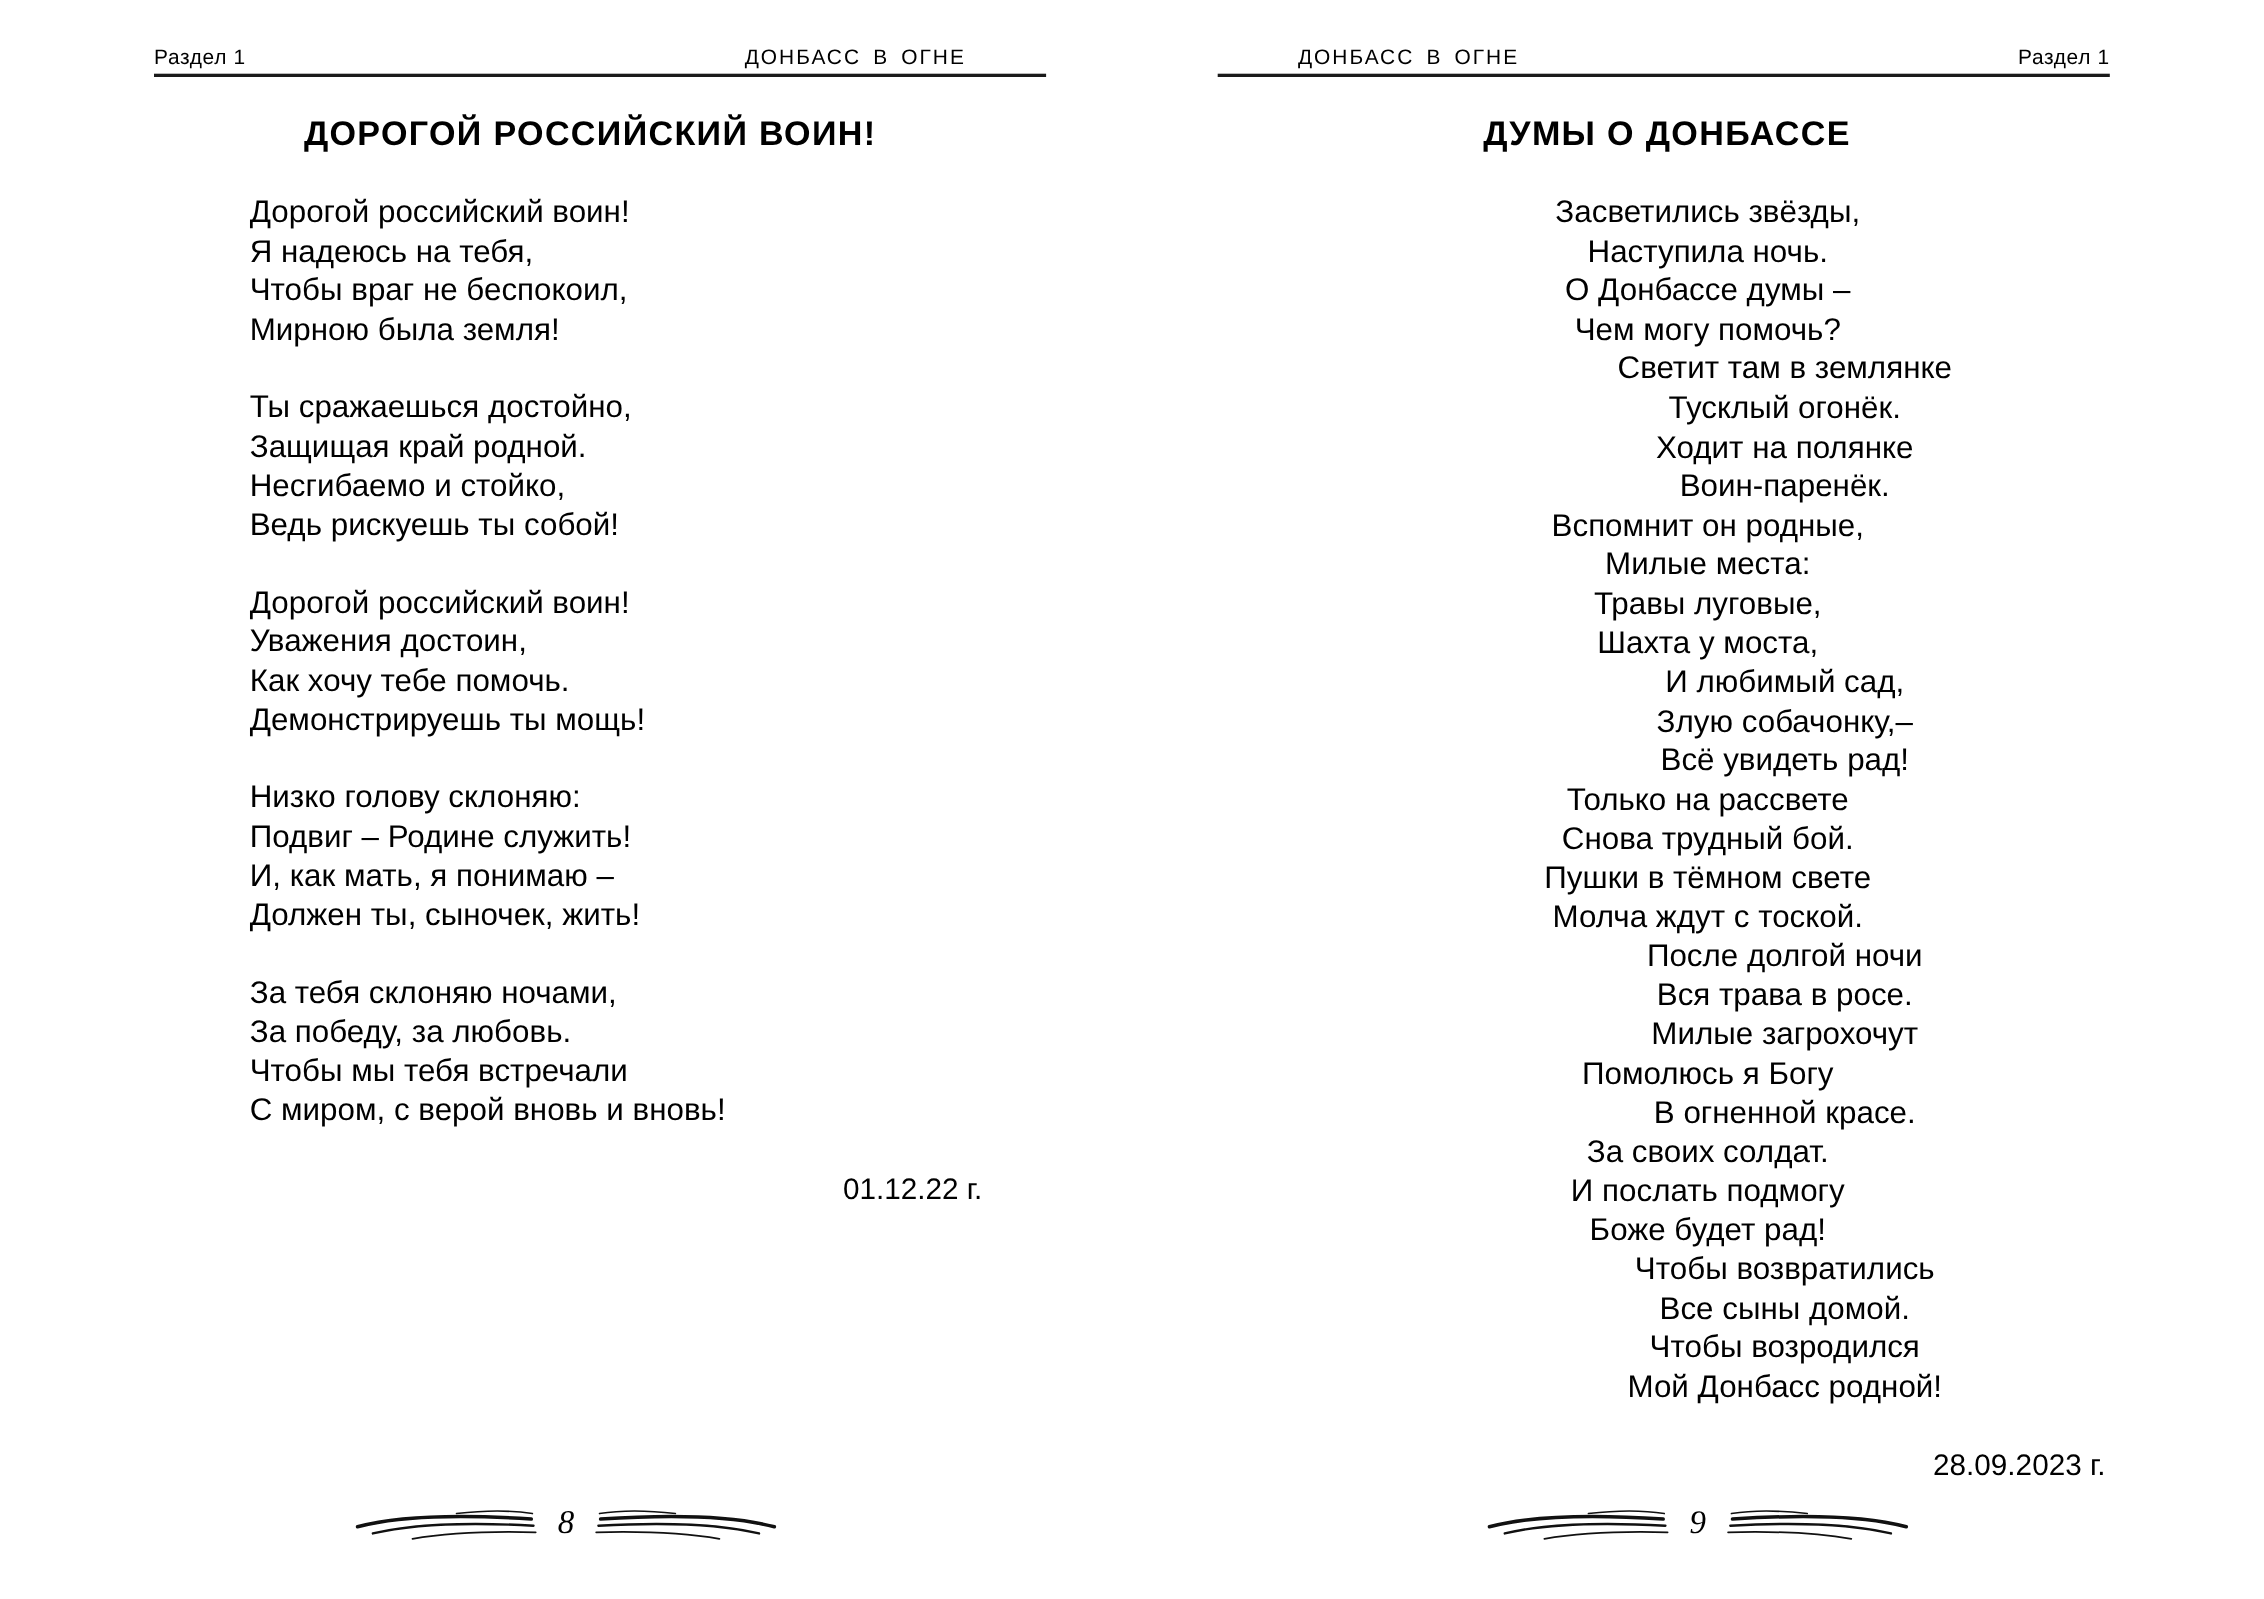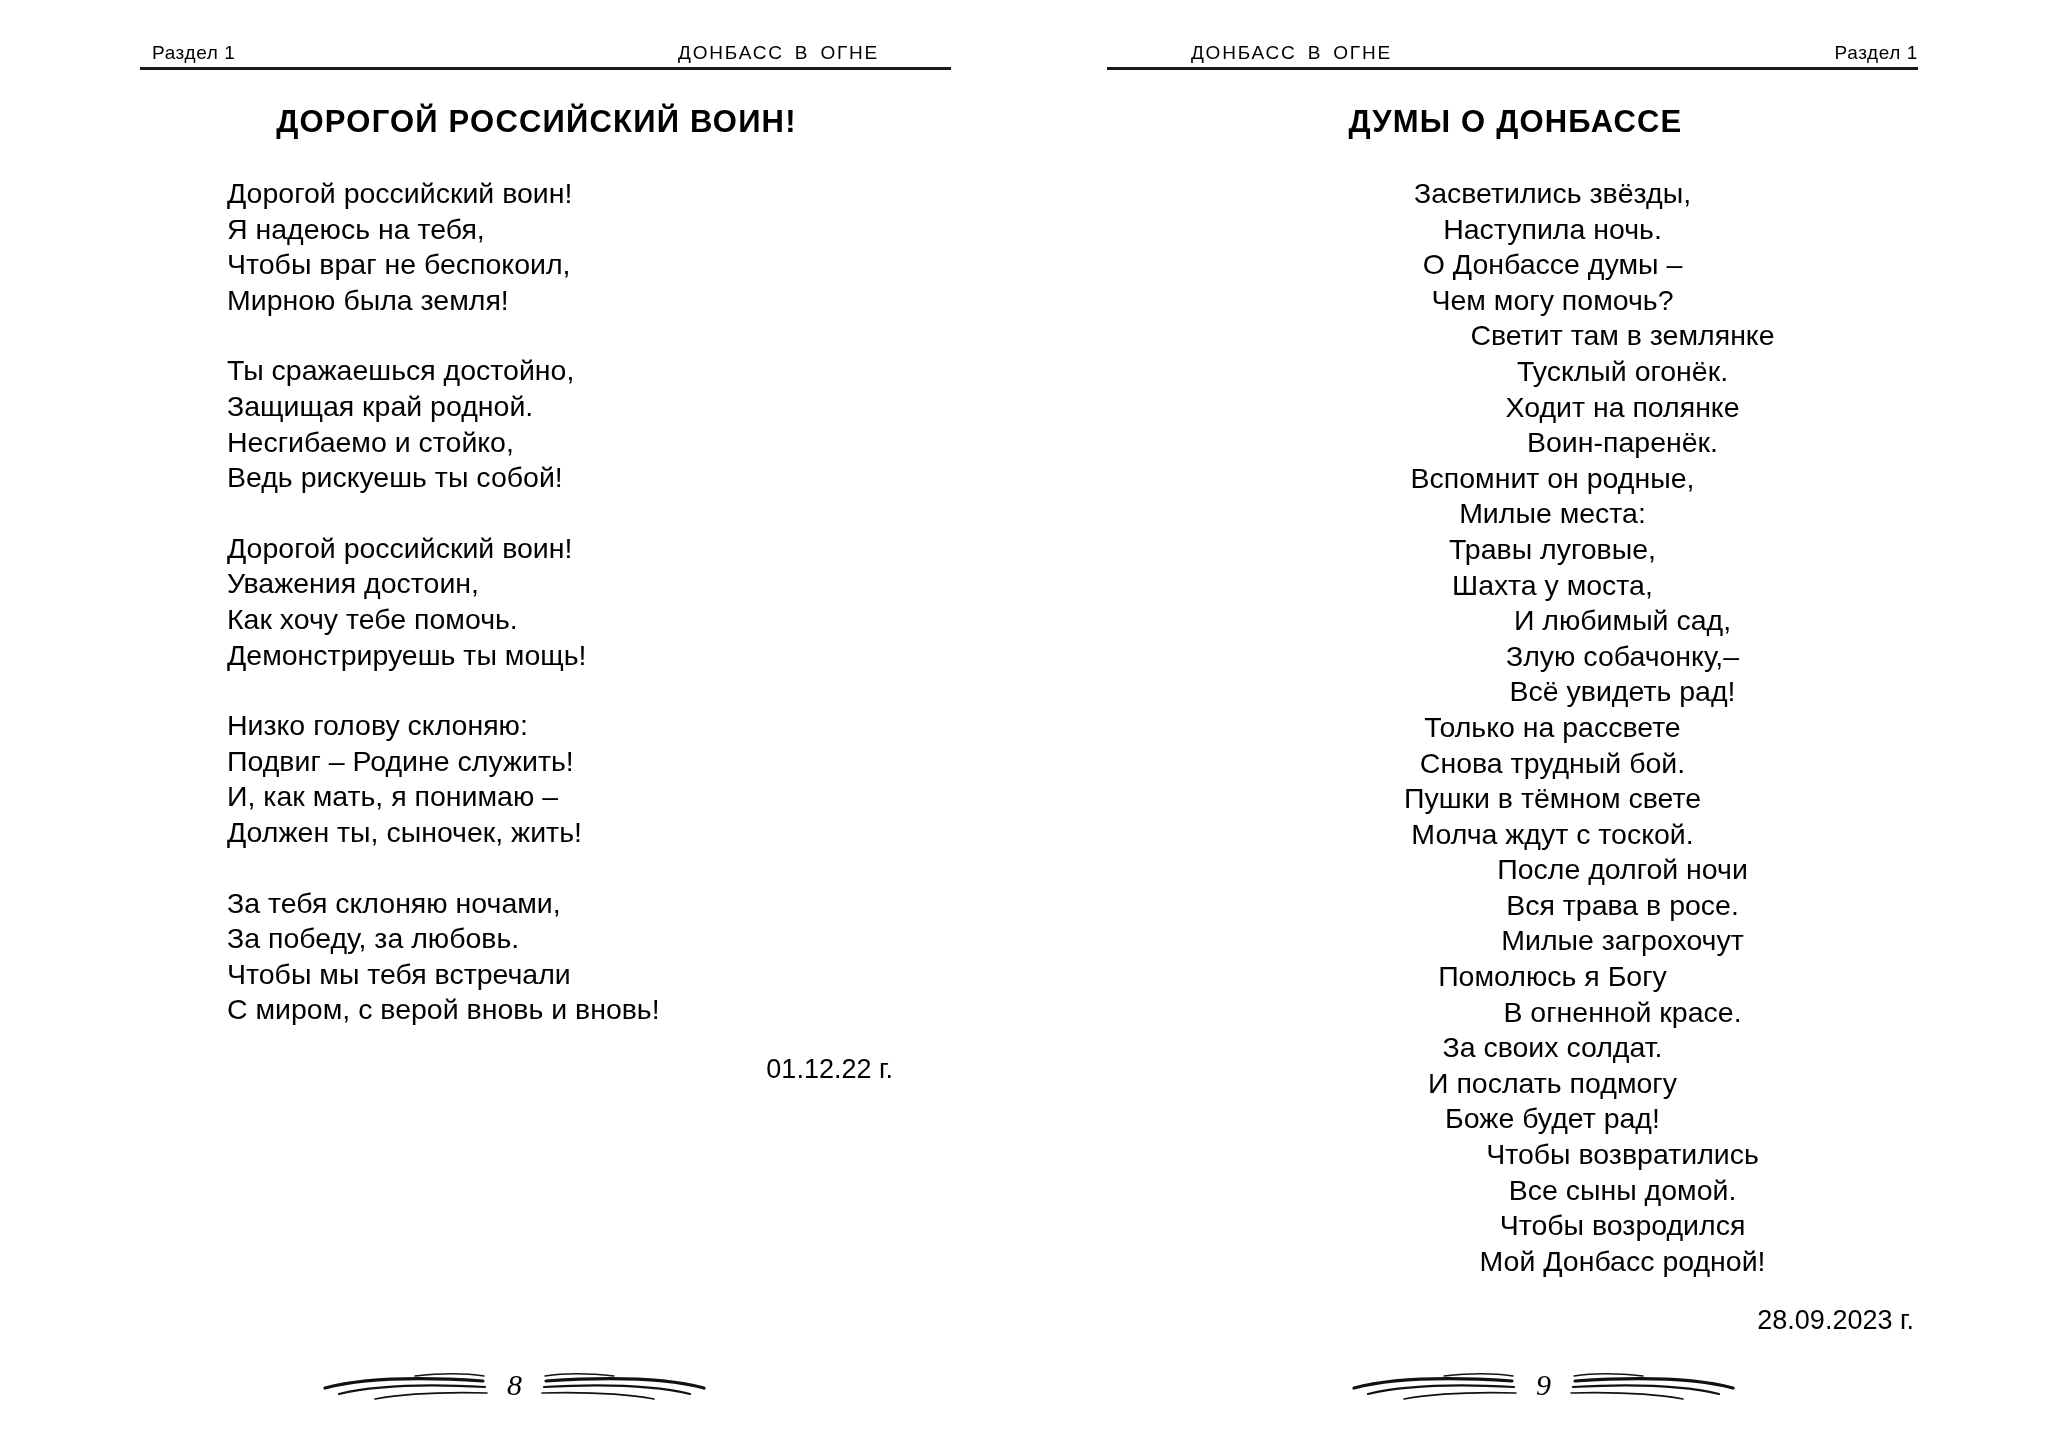--- a/index.html
+++ b/index.html
@@ -30,21 +30,21 @@
   .page-left  { padding: 0 78px 0 140px; }
   .page-right { padding: 0 140px 0 78px; }
 
   
   .runhead {
     position: relative;
     height: 78px;
   }
   .runhead-row {
     position: absolute;
-    left: 12px; right: 0;
+    left: 0; right: 0;
     bottom: 14px;
     display: flex;
     align-items: baseline;
     justify-content: space-between;
     font-size: 19px;
     letter-spacing: 0.6px;
   }
   .runhead-title {
     letter-spacing: 1.8px;
     word-spacing: 4px;
@@ -82,21 +82,21 @@
   .page-left .poem-body  { padding-left: 87px; }
   .page-right .poem-body { padding-left: 80px; text-align: center; }
 
   .stanza { margin-bottom: 35px; }
   .stanza:last-child { margin-bottom: 0; }
   .line { white-space: pre; }
   .line.indent { padding-left: 140px; }
 
   
   .poem-date {
-    margin-top: 26px;
+    margin-top: 38px;
     text-align: right;
     font-size: 27px;
     white-space: nowrap;
   }
   .page-left  .poem-date { padding-right: 58px; }
   .page-right .poem-date { padding-right: 4px; }
 
   
   .folio {
     position: absolute;

